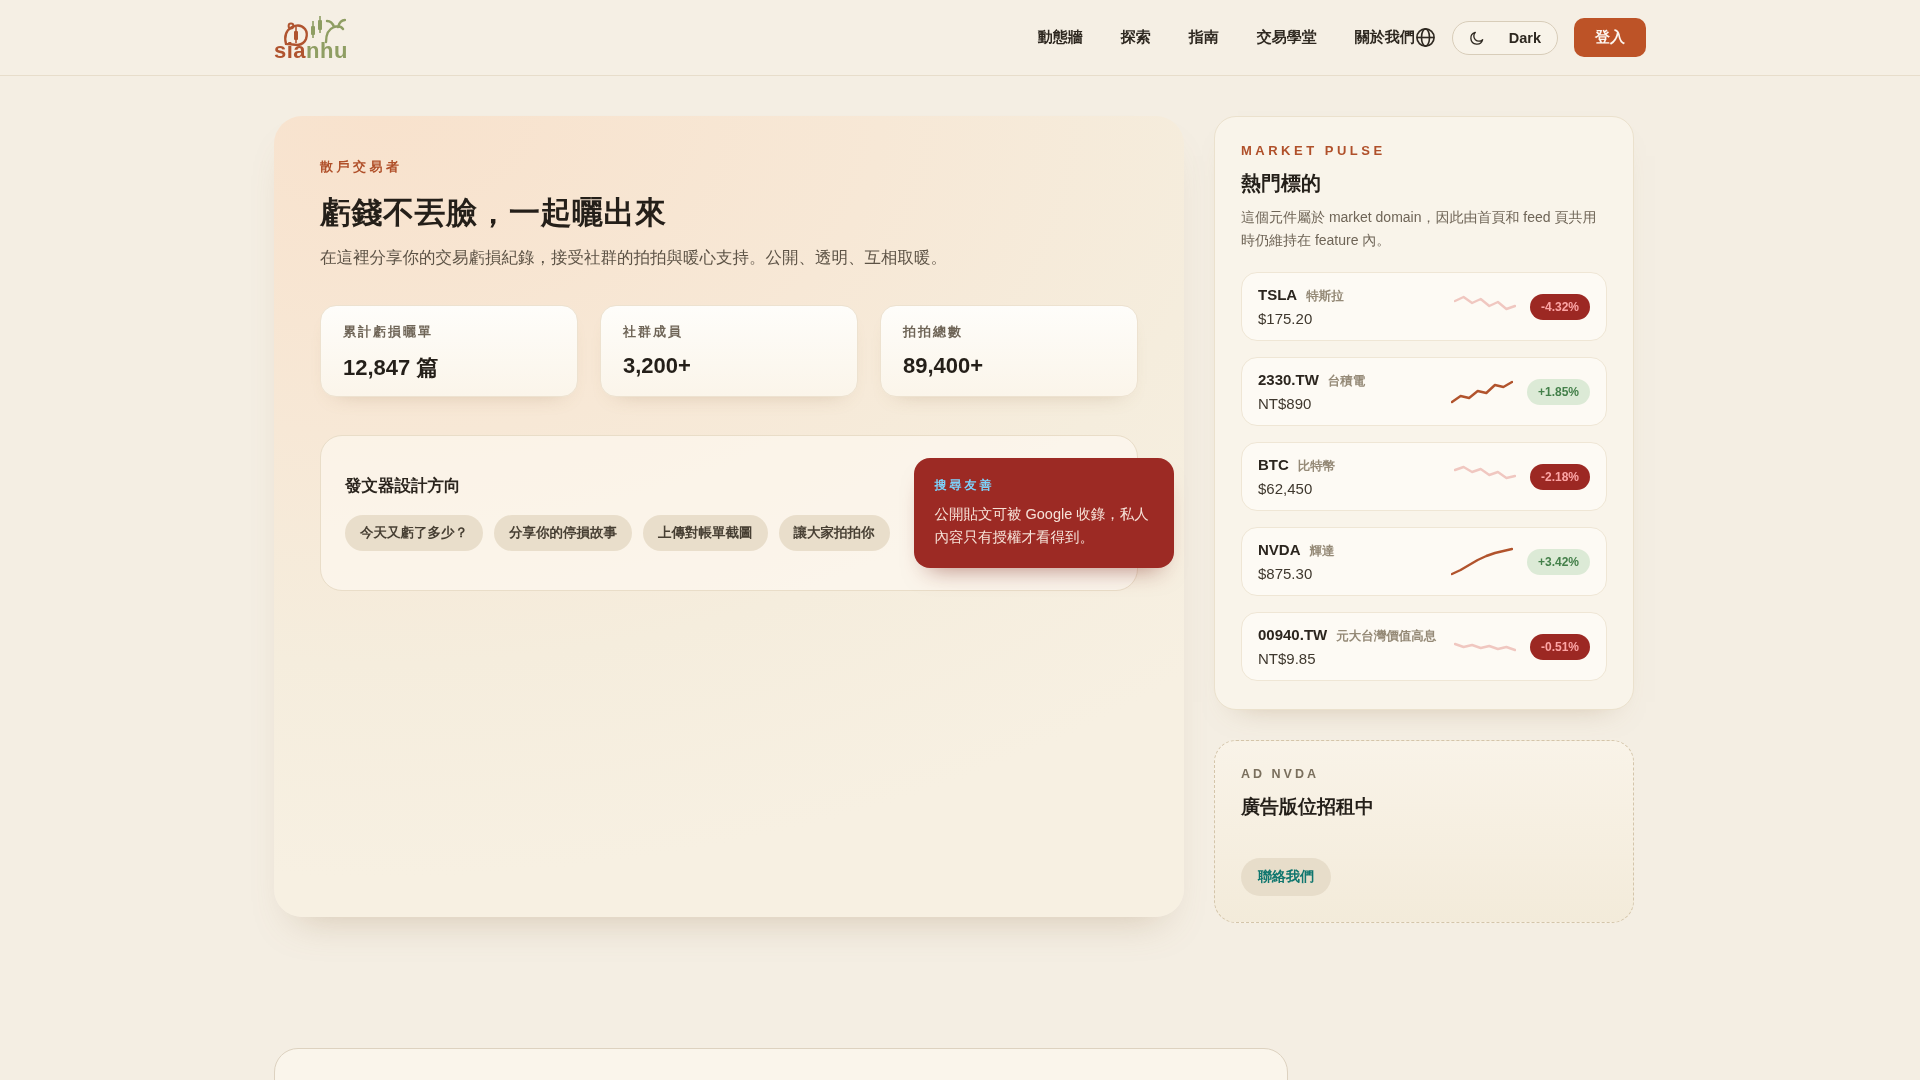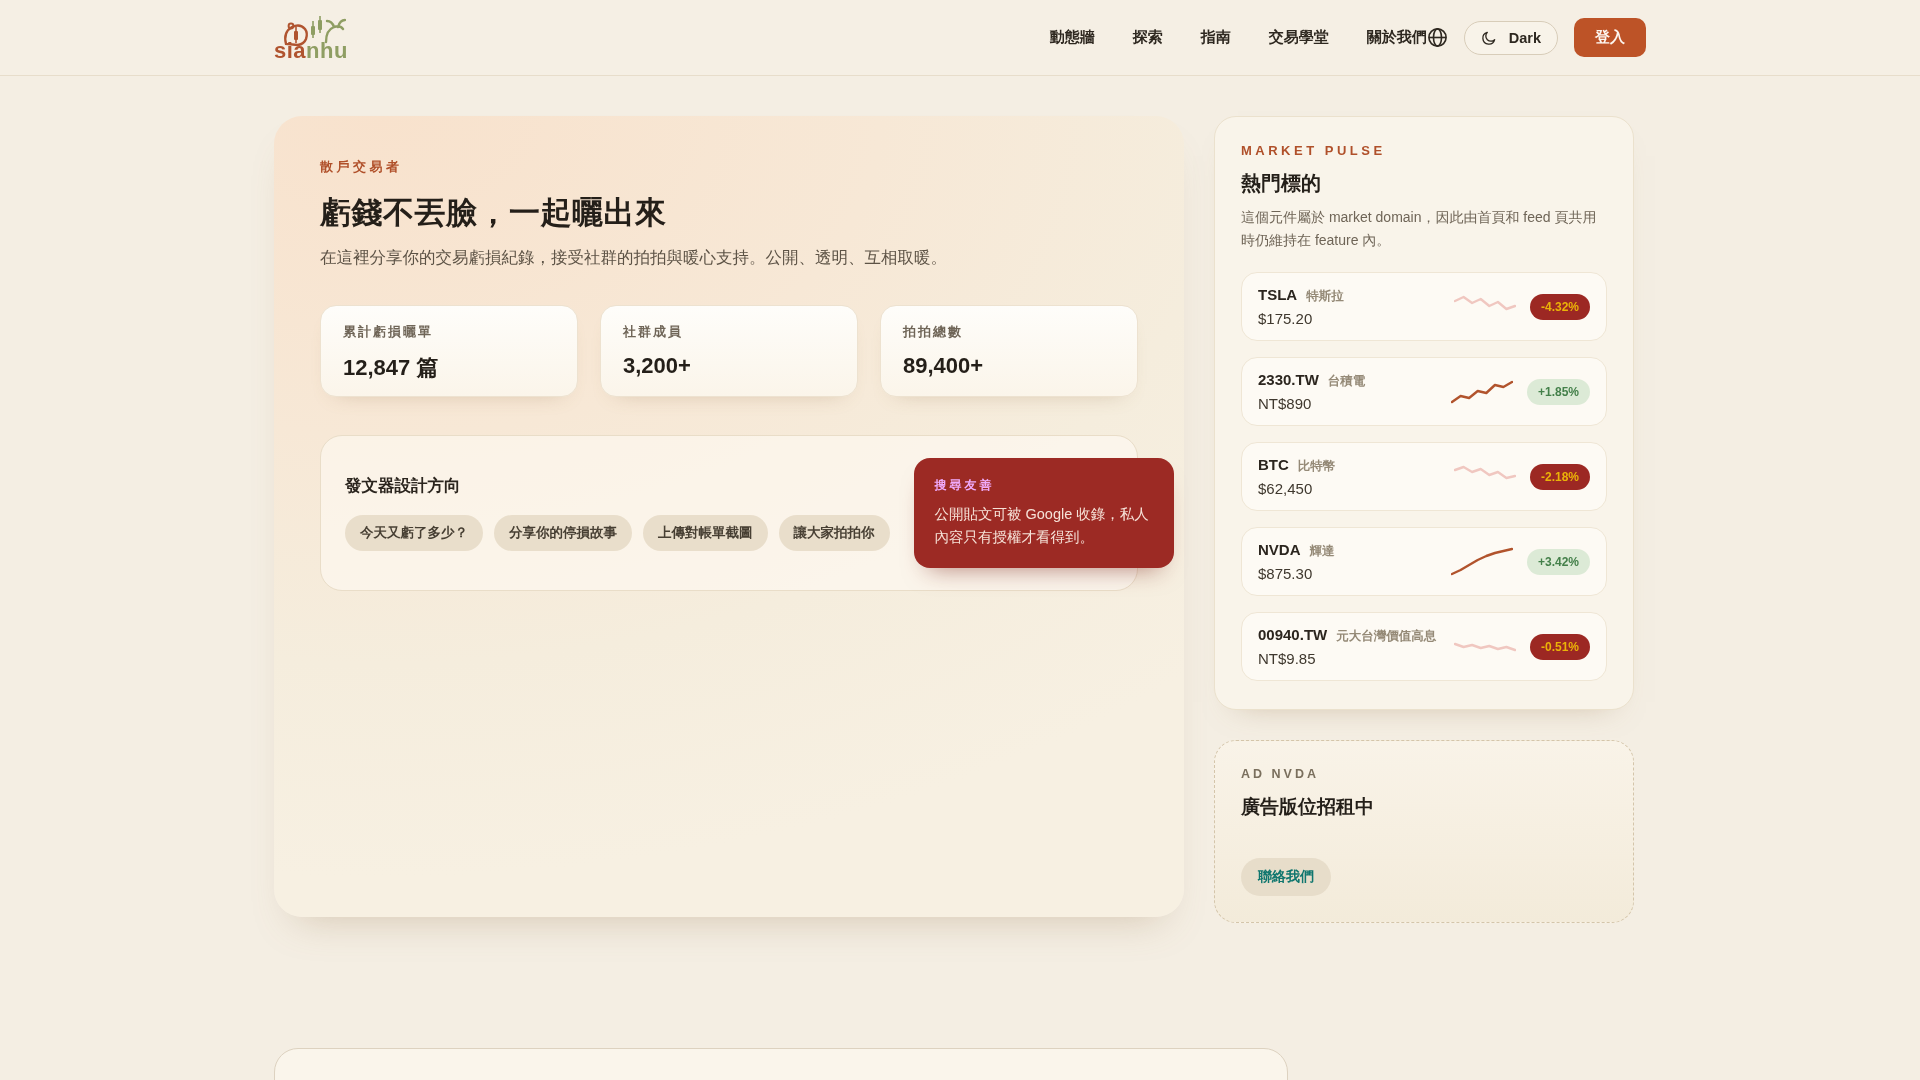--- a/index.html
+++ b/index.html
@@ -27,21 +27,21 @@
   .logo-word .lw-b { color:#8f9e63; }
 
   .nav { flex:1; display:flex; justify-content:flex-end; gap:38px; }
   .nav a {
     text-decoration:none; color:#2e2820; font-size:15px; font-weight:700; cursor:pointer;
   }
 
   .header-actions { display:flex; align-items:center; gap:16px; }
   .icon-btn { background:none; border:none; cursor:pointer; display:flex; align-items:center; color:#2e2820; }
   .theme-btn {
-    display:flex; align-items:center; gap:12px;
+    display:flex; align-items:center; gap:24px;
     border:1px solid #d8cdb9; border-radius:999px;
     background:#f8f3e9; padding:8px 16px;
     font-size:14.5px; font-weight:600; color:#2e2820; cursor:pointer;
     font-family:inherit;
   }
   .login-btn {
     background:#bd5327; color:#fdf7f0; border:none; cursor:pointer;
     font-size:15px; font-weight:700; padding:10px 21px; border-radius:10px;
     font-family:inherit;
   }
@@ -86,21 +86,21 @@
   .tag-row { display:flex; gap:11px; margin-top:18px; }
   .tag {
     background:#e9decb; color:#473f33; font-size:13.5px; font-weight:600;
     padding:9px 15px; border-radius:999px; cursor:pointer; white-space:nowrap;
     border:none; font-family:inherit;
   }
   .seo-box {
     width:260px; flex:0 0 260px; background:#9c2a24; border-radius:16px;
     padding:19px 21px; box-shadow:0 14px 24px -14px rgba(120,30,20,.55);
   }
-  .seo-eyebrow { font-size:12px; font-weight:700; letter-spacing:3px; color:#f0abfc; }
+  .seo-eyebrow { font-size:12px; font-weight:700; letter-spacing:3px; color:#7dd3fc; }
   .seo-text { font-size:14.5px; color:#f6e2d8; line-height:1.6; margin-top:9px; }
 
   
   .market-card {
     border-radius:22px; padding:26px 26px 28px;
     background:#f9f4ea; border:1px solid #ebe1cd;
     box-shadow:0 16px 30px -24px rgba(150,115,75,.5);
   }
   .panel-title { font-size:20px; font-weight:800; color:#241f19; margin:12px 0 9px; }
   .panel-desc { font-size:14px; color:#6f6557; line-height:1.65; }
@@ -112,21 +112,21 @@
   }
   .stock-info { min-width:0; }
   .stock-head { display:flex; align-items:baseline; gap:9px; white-space:nowrap; }
   .stock-symbol { font-size:15px; font-weight:800; color:#2b251e; }
   .stock-name { font-size:12.5px; color:#958a77; font-weight:600; }
   .stock-price { font-size:15px; color:#3f382e; margin-top:5px; }
   .spark { margin-left:auto; margin-right:14px; flex:0 0 auto; }
   .badge {
     font-size:12px; font-weight:700; padding:6px 11px; border-radius:999px; white-space:nowrap;
   }
-  .badge-down { background:#9c2823; color:#eab308; }
+  .badge-down { background:#9c2823; color:#fca5a5; }
   .badge-up { background:#dcead6; color:#44804a; }
 
   
   .ad-card {
     margin-top:30px; border-radius:22px; padding:26px;
     background:linear-gradient(180deg,#f9f3e8 0%,#f3ebda 100%);
     border:1.5px dashed #d4c5aa;
   }
   .ad-eyebrow { font-size:12.5px; font-weight:700; letter-spacing:3px; color:#7a6f5d; }
   .ad-title { font-size:19px; font-weight:800; color:#241f19; margin:13px 0 10px; }

